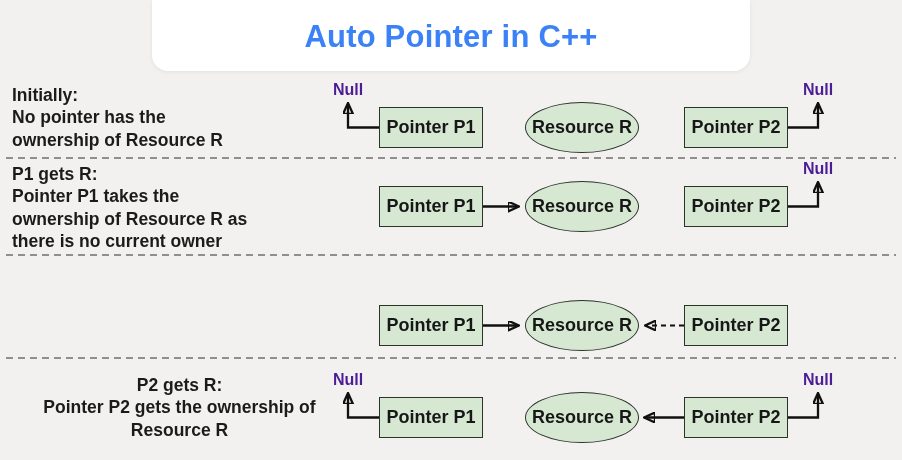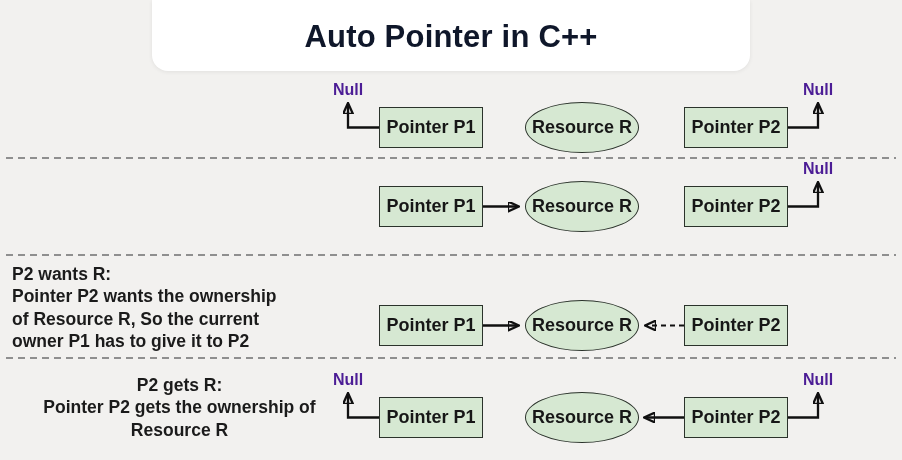--- a/index.html
+++ b/index.html
@@ -23,21 +23,21 @@
     box-shadow: 0 1px 4px rgba(0,0,0,0.07);
     display: flex;
     align-items: center;
     justify-content: center;
   }
   .title-card h1 {
     margin: 12px;
     padding-top: 2px;
     font-size: 31px;
     font-weight: bold;
-    color: #0f172a;
+    color: #3b82f6;
     letter-spacing: 0.2px;
   }
 
   .caption {
     position: absolute;
     left: 12px;
     width: 335px;
     font-size: 17.5px;
     line-height: 22.4px;
     font-weight: bold;
@@ -116,24 +116,27 @@
 
     <path d="M379 417.5 H348 V394" marker-end="url(#ah)"></path>
     <path d="M684 417.5 H645" marker-end="url(#ah)"></path>
     <path d="M788 417.5 H818 V394" marker-end="url(#ah)"></path>
   </svg>
 
   <div class="title-card">
     <h1>Auto Pointer in C++</h1>
   </div>
 
-  <div class="caption r3">P2 wants R:
-Pointer P2 wants the ownership
-of Resource R, So the current
-owner P1 has to give it to P2</div>
+  <div class="caption r1">Initially:
+No pointer has the
+ownership of Resource R</div>
+  <div class="caption r2">P1 gets R:
+Pointer P1 takes the
+ownership of Resource R as
+there is no current owner</div>
   <div class="caption r4">P2 gets R:
 Pointer P2 gets the ownership of
 Resource R</div>
 
   <div class="null-label" style="left:326px; top:81px;">Null</div>
   <div class="node box" style="left:379px; top:107px;">Pointer P1</div>
   <div class="node ellipse" style="left:525px; top:102px;">Resource R</div>
   <div class="node box" style="left:684px; top:107px;">Pointer P2</div>
   <div class="null-label" style="left:796px; top:81px;">Null</div>
 

